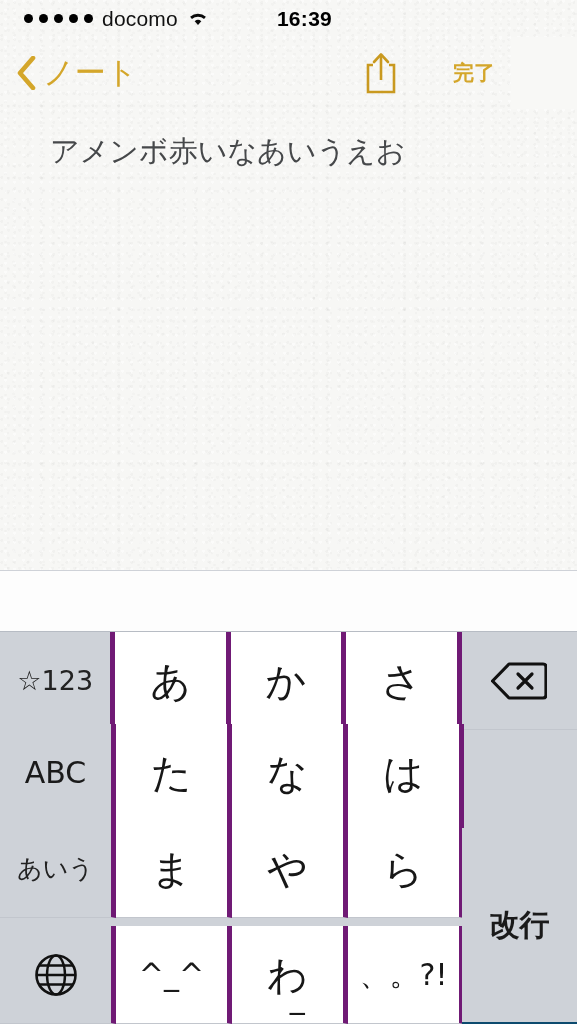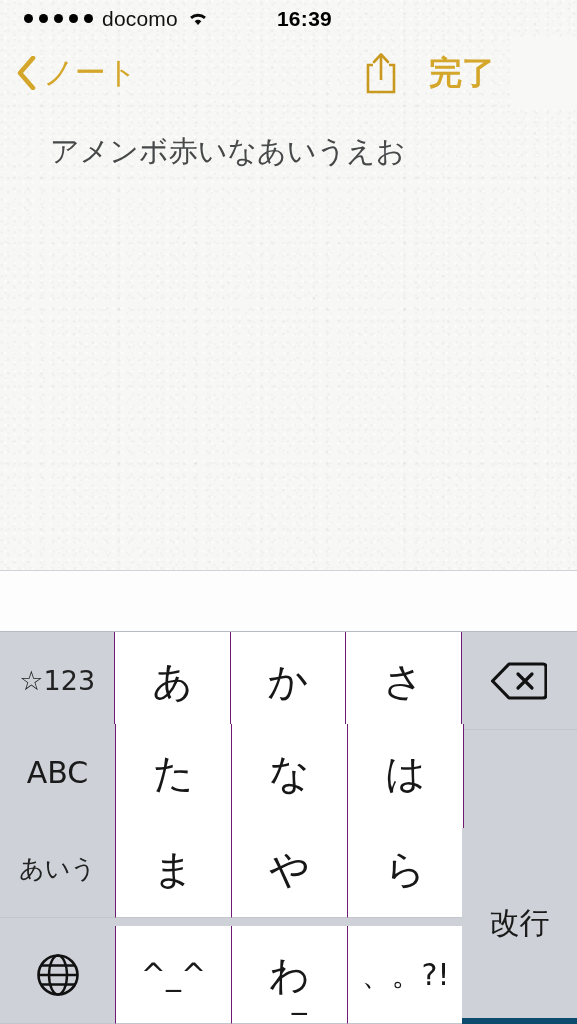--- a/index.html
+++ b/index.html
@@ -82,21 +82,21 @@
   #share-button {
     position:absolute; right:112px; top:0; height:72px;
     display:flex; align-items:center; cursor:pointer;
   }
   #share-icon { display:block; width:36px; height:44px; }
   #done-button {
     position:absolute; right:16px; top:0; height:72px;
     display:flex; align-items:center; cursor:pointer;
   }
   #done-label {
-    font-size:33px; font-weight:bold; color:#d4a62a;
+    font-size:21px; font-weight:bold; color:#d4a62a;
     font-family:Liberation Sans, sans-serif;
   }
 
   
   #note-area {
     position:absolute; top:109px; left:0; width:577px; height:461px;
   }
   #note-text {
     position:absolute; left:42px; top:22px; width:500px;
     font-size:29px; line-height:40px; color:#46484a;
@@ -134,21 +134,21 @@
   #keyboard {
     position:absolute; top:632px; left:0; width:577px; height:392px;
     background:#ced2d8;
   }
   .kb-row {
     position:absolute; left:0; width:577px; height:98px;
     display:flex;
   }
   .key {
     display:flex; align-items:center; justify-content:center;
-    border-right:1px solid #701a75;
+    border-right:5px solid #701a75;
     border-bottom:1px solid #c2c6cd;
     cursor:pointer;
     user-select:none;
   }
   .key.light { background:#ffffff; }
   .key.dark  { background:#ced2d8; }
   .key.side  { width:116px; }
   .key.mid   { width:116px; }
   .key-label {
     font-size:40px; color:#171717;
@@ -169,22 +169,23 @@
 
   #backspace-icon { display:block; width:56px; height:42px; }
   #globe-icon { display:block; width:44px; height:44px; }
 
   
   #key-return {
     position:absolute; left:462px; top:196px;
     width:115px; height:196px;
     background:#ced2d8;
     display:flex; align-items:center; justify-content:center;
-    border-bottom:6px solid #0c4a6e;
+    border-bottom:2px solid #0c4a6e;
     cursor:pointer;
+    font-weight:bold;
   }
 </style>
 </head>
 <body>
 
 <div id="screen" class="paper">
 
   <div id="status-bar" class="paper">
 
     <div id="status-left">

